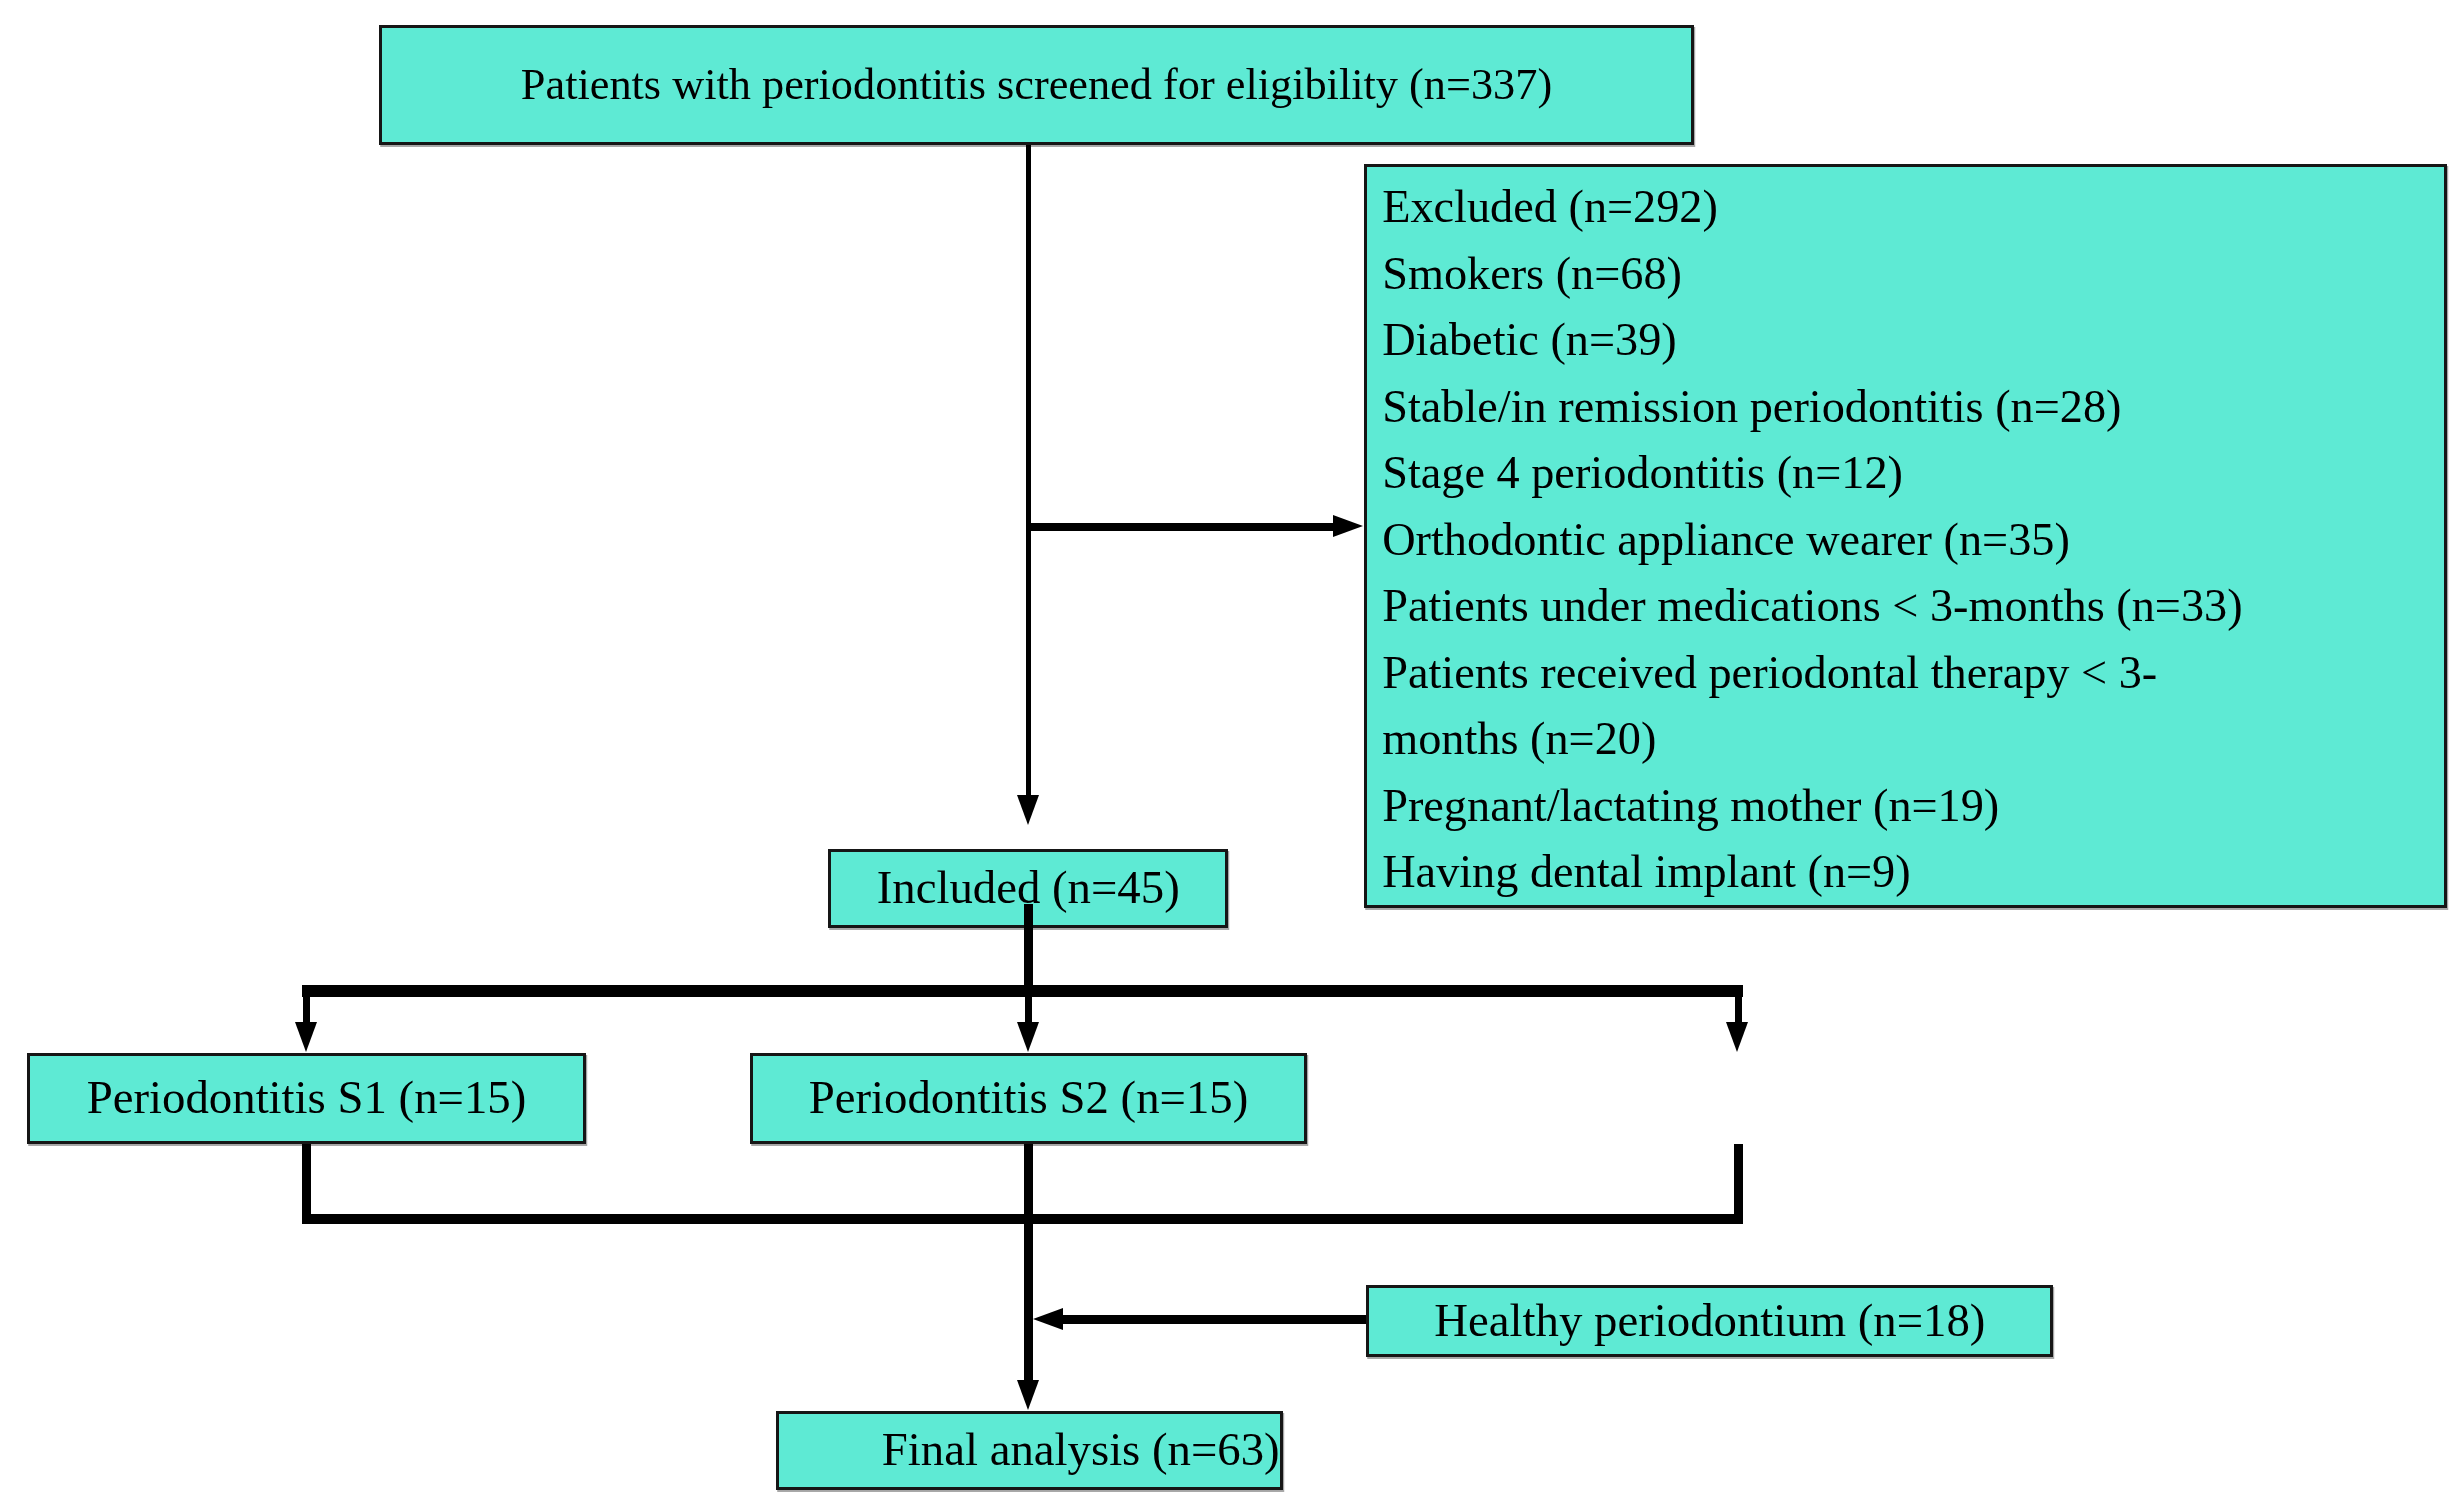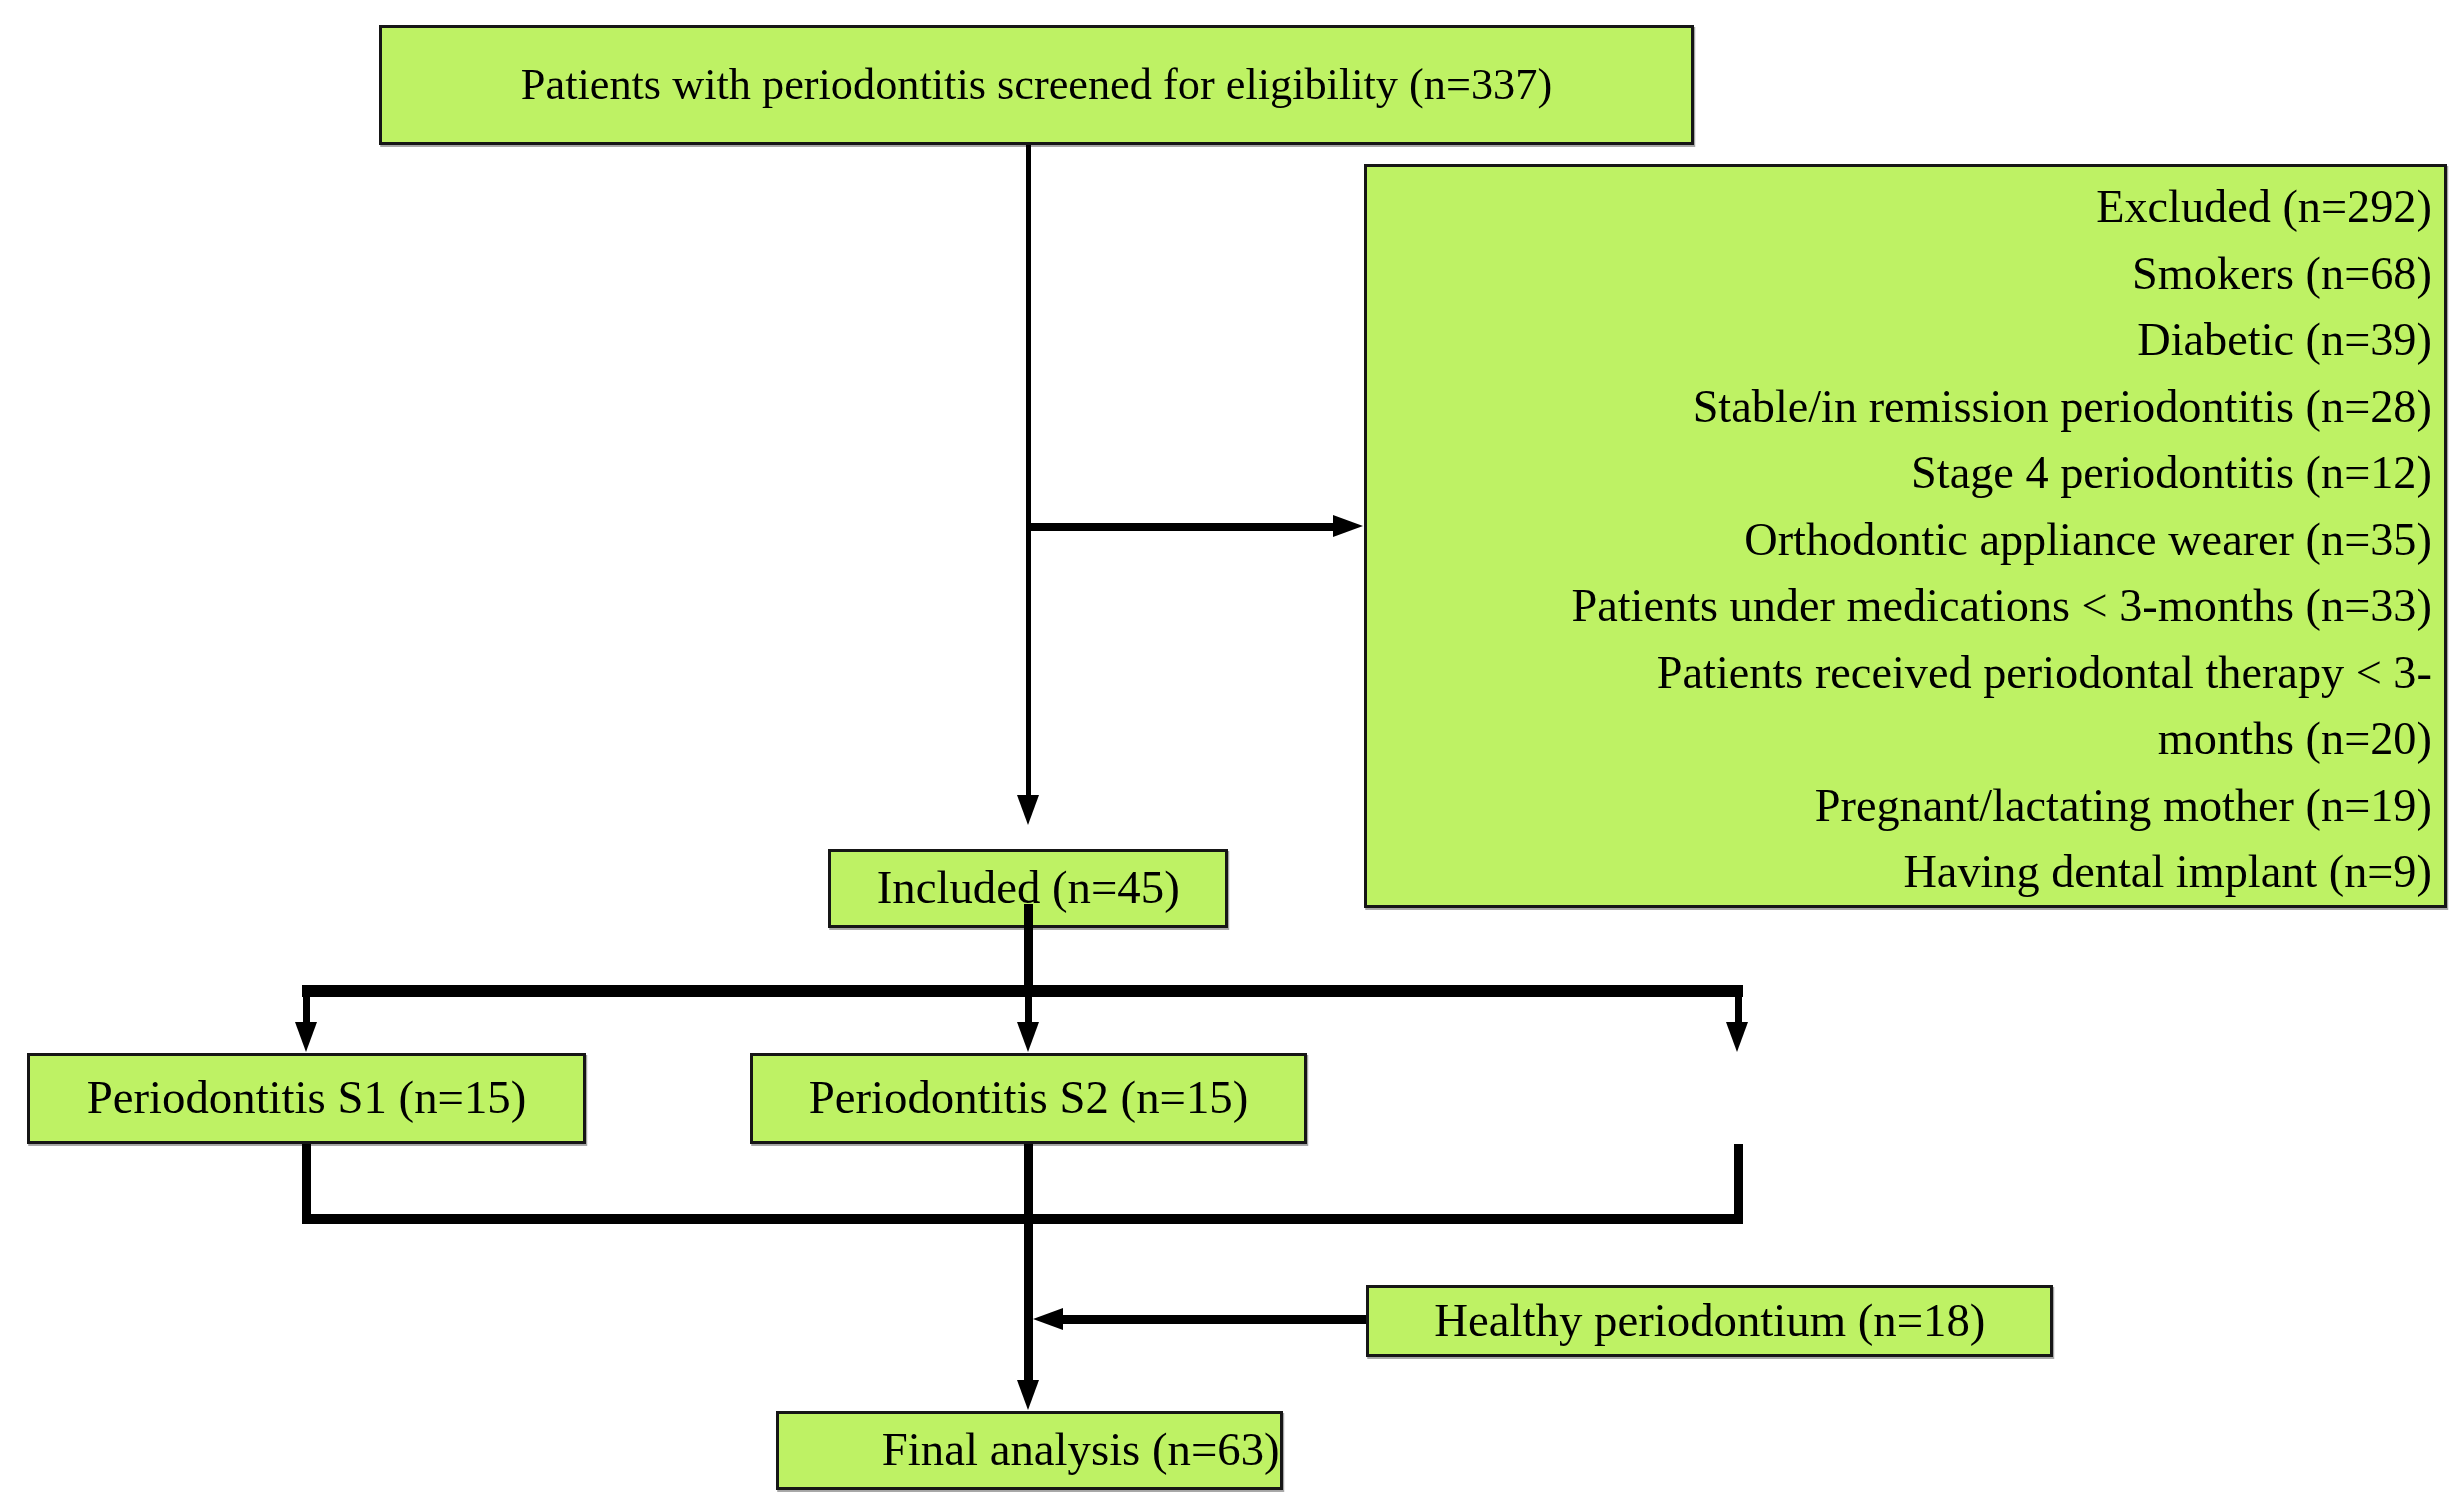--- a/index.html
+++ b/index.html
@@ -7,21 +7,21 @@
     position: relative;
     width: 100vw;
     height: 61.07vw; 
     background: #ffffff;
     font-family: "Liberation Serif", "DejaVu Serif", serif;
     color: #000000;
     overflow: hidden;
   }
   .box {
     position: absolute;
-    background: #bef264;
+    background: #5eead4;
     border: 0.15vw solid #161616;
     box-sizing: border-box;
     display: flex;
     align-items: center;
     justify-content: center;
     text-align: center;
     font-size: 1.9vw;
     line-height: 1.15;
     white-space: nowrap;
     box-shadow: 0.05vw 0.08vw 0 rgba(0,0,0,0.35);
@@ -69,21 +69,21 @@
   <div class="box" style="left:15.4vw; top:1.03vw; width:53.4vw; height:4.88vw; font-size:1.8vw;">
     <span>Patients with periodontitis screened for eligibility (n=337)</span>
   </div>
 
   <div class="connector" style="left:41.68vw; top:5.88vw; width:0.18vw; height:26.5vw;"></div>
   <div class="arrowhead arrow-down" style="left:41.29vw; top:32.28vw;"></div>
 
   <div class="connector" style="left:41.68vw; top:21.25vw; width:12.57vw; height:0.31vw;"></div>
   <div class="arrowhead arrow-right" style="left:54.15vw; top:20.92vw;"></div>
 
-  <div class="box list" style="left:55.4vw; top:6.66vw; width:44.0vw; height:30.24vw;text-align:right;">
+  <div class="box list" style="left:55.4vw; top:6.66vw; width:44.0vw; height:30.24vw;">
     <div class="line-item">Excluded (n=292)</div>
     <div class="line-item">Smokers (n=68)</div>
     <div class="line-item">Diabetic (n=39)</div>
     <div class="line-item">Stable/in remission periodontitis (n=28)</div>
     <div class="line-item">Stage 4 periodontitis (n=12)</div>
     <div class="line-item">Orthodontic appliance wearer (n=35)</div>
     <div class="line-item">Patients under medications &lt; 3-months (n=33)</div>
     <div class="line-item">Patients received periodontal therapy &lt; 3-</div>
     <div class="line-item">months (n=20)</div>
     <div class="line-item">Pregnant/lactating mother (n=19)</div>

